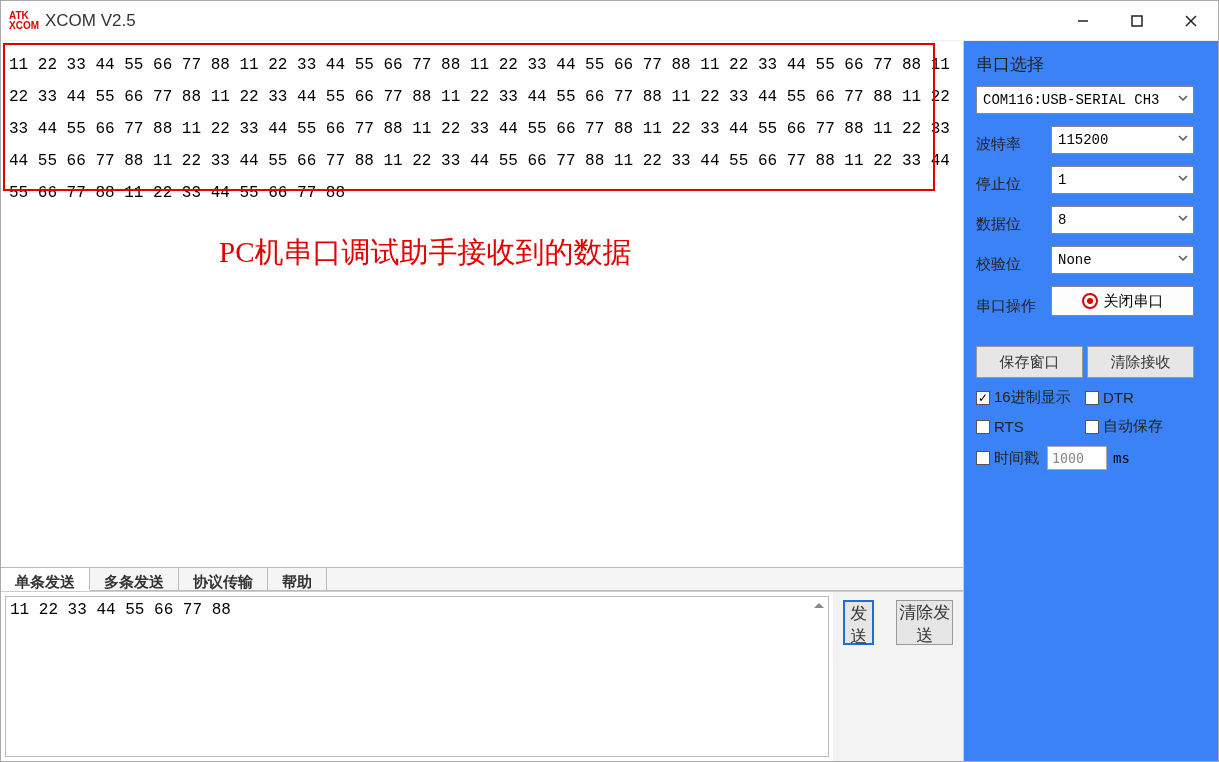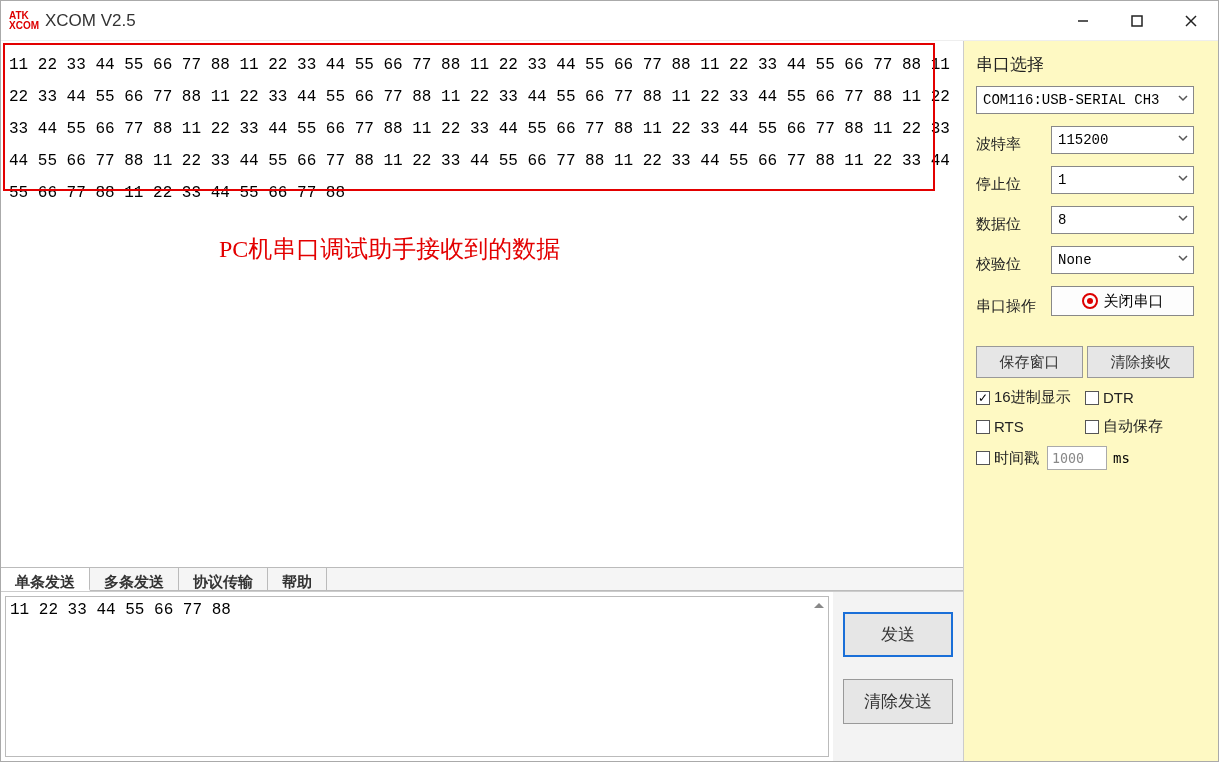--- a/index.html
+++ b/index.html
@@ -80,21 +80,21 @@
   padding: 2px;
 }
 .red-frame {
   position: absolute;
   border: 2px solid #e30000;
   pointer-events: none;
 }
 .red-annot {
   position: absolute;
   color: #e30000;
-  font-size: 24px;
+  font-size: 29px;
   font-family: "SimSun","Microsoft YaHei",serif;
   pointer-events: none;
   text-align: right;
 }
 
 .tabs {
   display: flex;
   border-top: 1px solid #bbb;
   border-bottom: 1px solid #bbb;
   background: #f5f5f5;
@@ -138,41 +138,41 @@
 .tx-scroll-hint {
   position: absolute;
   right: 2px; top: 2px;
   color: #888;
   font-size: 12px;
 }
 .tx-scroll-hint svg { fill:#888; }
 .tx-btns {
   width: 130px;
   display: flex;
-  flex-direction: column;
-  padding: 20px 10px;
+  flex-direction: row;
+  padding: 8px 10px;
   gap: 22px;
   background: #f3f3f3;
 }
 .tx-btns button {
   height: 45px;
   font-size: 17px;
   background: #e6e6e6;
   color: #333;
 }
 .tx-btns .send-btn {
   border: 2px solid #1a6fd8;
 }
 .tx-btns .clear-btn {
   border: 1px solid #999;
 }
 
 .side-panel {
   width: 254px;
-  background: #fef9c3;
+  background: #3b82f6;
   padding: 12px 24px 8px 12px;
   display: flex;
   flex-direction: column;
 }
 .side-title {
   font-size: 17px;
   margin-bottom: 10px;
   color: #222;
 }
 .side-row {

